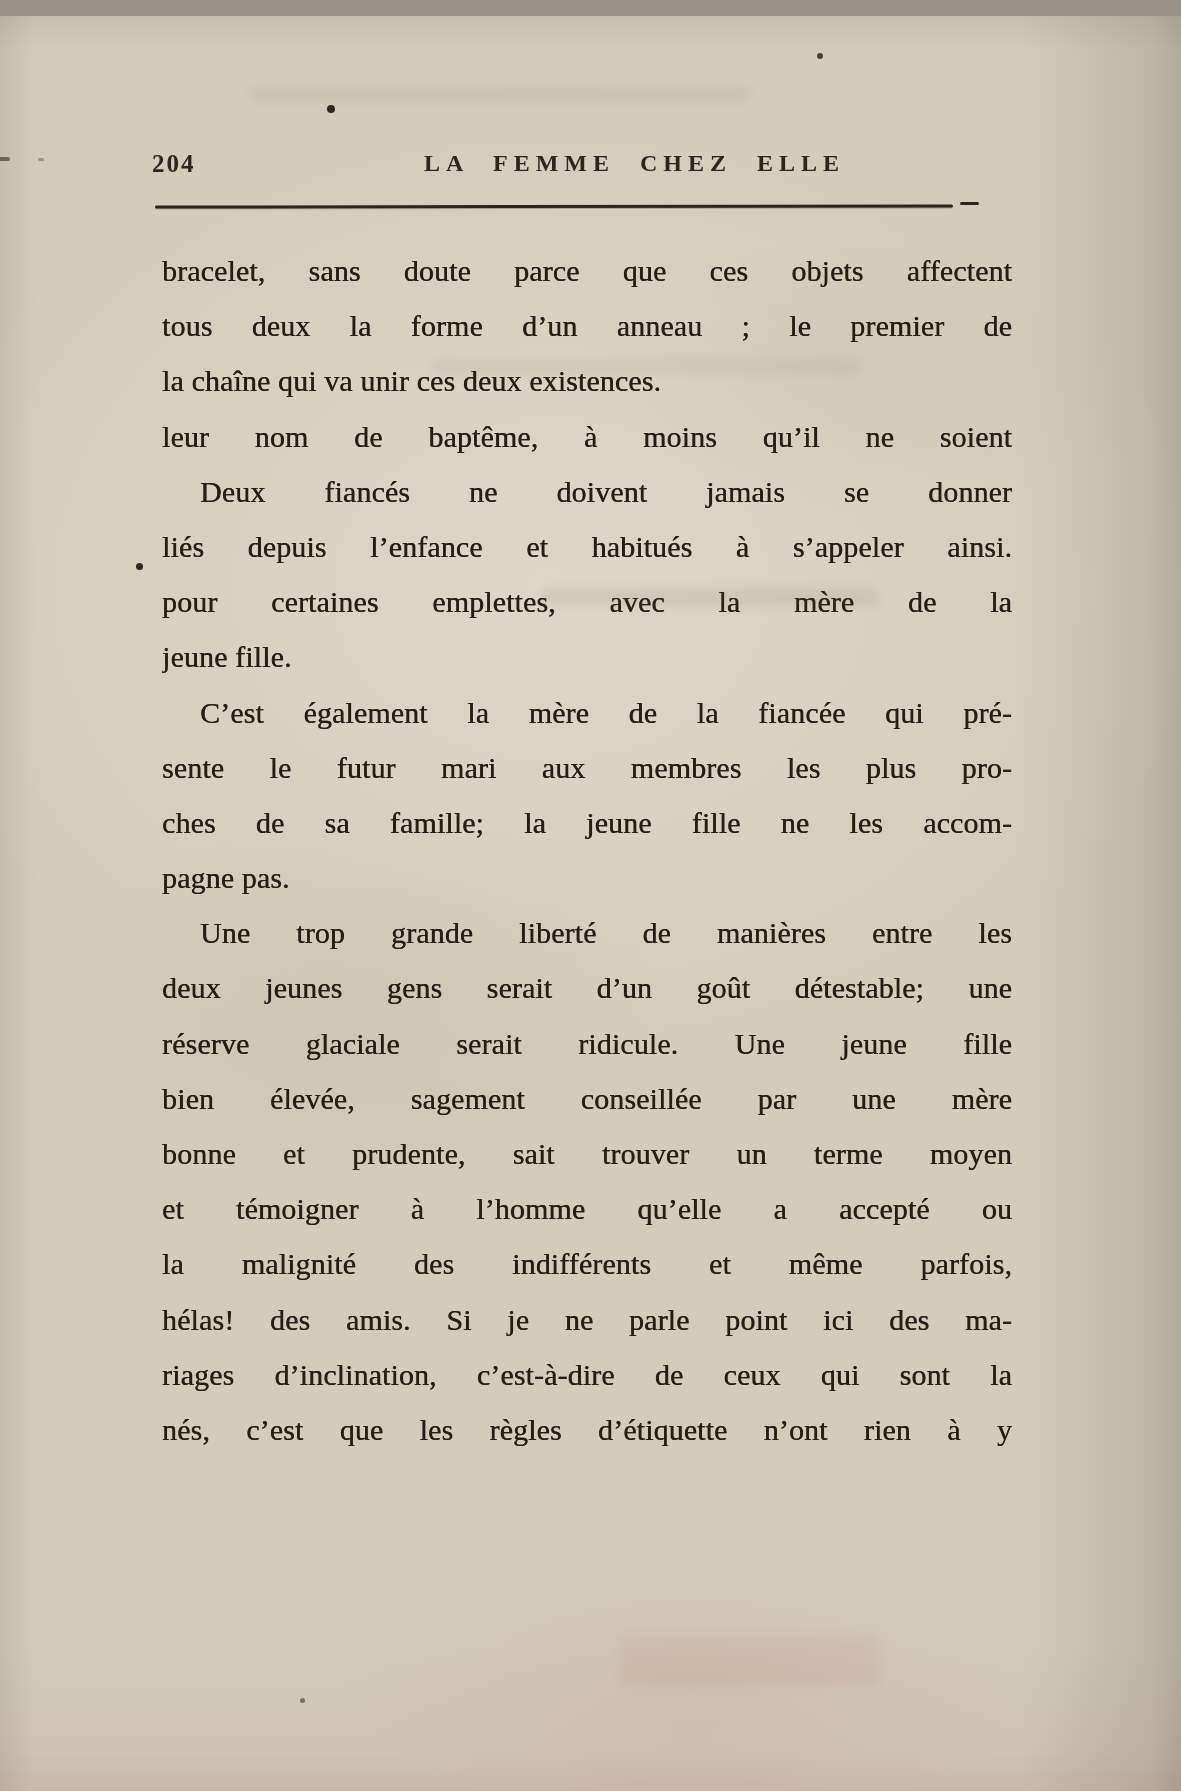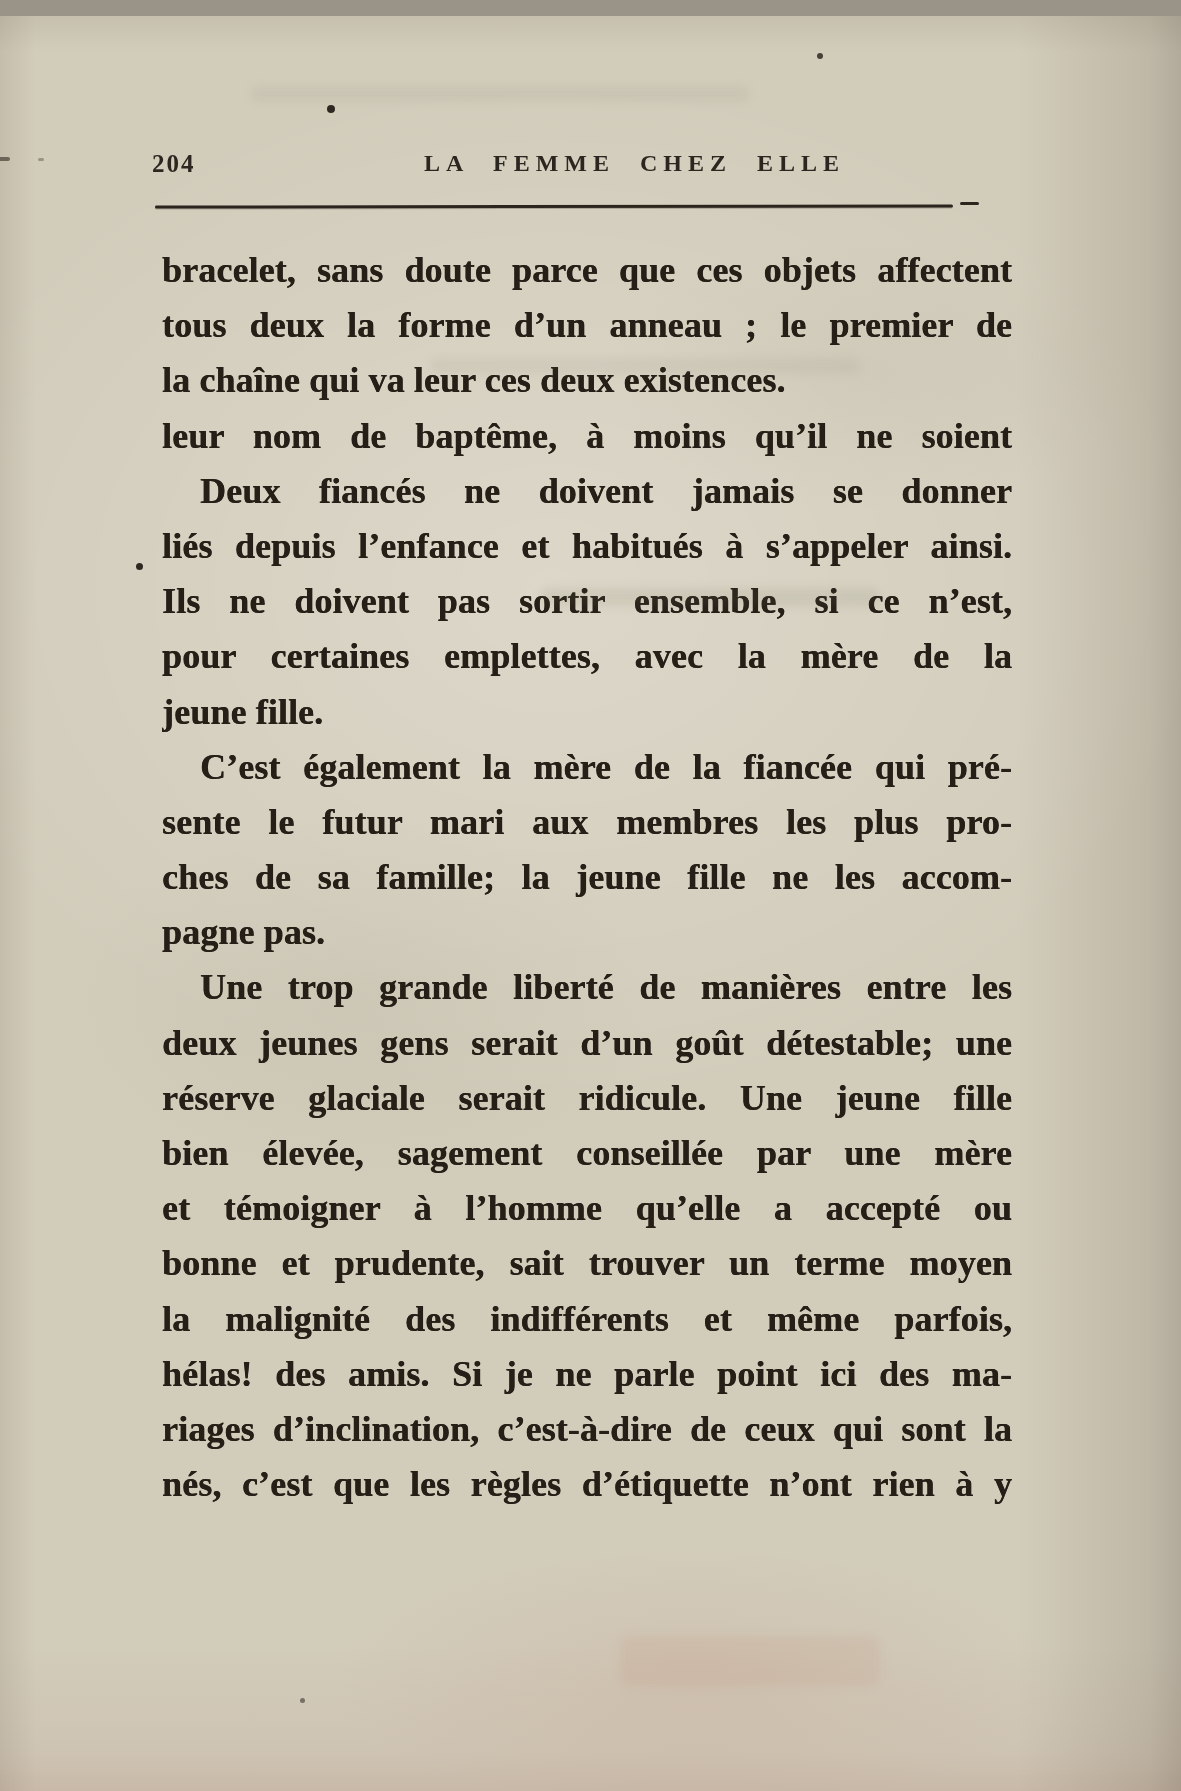--- a/index.html
+++ b/index.html
@@ -60,25 +60,24 @@
     left: 960px; top: 186px;
     width: 19px; height: 3px;
     background: #2b251d;
     border-radius: 2px;
   }
 
   .body-text {
     position: absolute;
     left: 162px; top: 227px;
     width: 850px;
-    font-size: 36px;
+    font-size: 30px;
     line-height: 55.2px;
     letter-spacing: 0.1px;
     text-shadow: 0.35px 0 0 currentColor;
-    font-weight: bold;
   }
   .line {
     height: 55.2px;
     overflow: hidden;
     text-align: justify;
     text-align-last: justify;
   }
   .line.end { text-align-last: left; }
   .line.indent { text-indent: 38px; }
 
@@ -100,37 +99,36 @@
 
   <span class="pagenum">204</span>
   <span class="running-title">LA FEMME CHEZ ELLE</span>
 
   <div class="rule"></div>
   <div class="rule-dash"></div>
 
   <div class="body-text">
     <div class="line">bracelet, sans doute parce que ces objets affectent</div>
     <div class="line">tous deux la forme d’un anneau ; le premier de</div>
-    <div class="line end">la chaîne qui va leur ces deux existences.</div>
+    <div class="line end">la chaîne qui va unir ces deux existences.</div>
     <div class="line">leur nom de baptême, à moins qu’il ne soient</div>
     <div class="line indent">Deux fiancés ne doivent jamais se donner</div>
     <div class="line">liés depuis l’enfance et habitués à s’appeler ainsi.</div>
-    <div class="line">Ils ne doivent pas sortir ensemble, si ce n’est,</div>
     <div class="line">pour certaines emplettes, avec la mère de la</div>
     <div class="line end">jeune fille.</div>
     <div class="line indent">C’est également la mère de la fiancée qui pré-</div>
     <div class="line">sente le futur mari aux membres les plus pro-</div>
     <div class="line">ches de sa famille; la jeune fille ne les accom-</div>
     <div class="line end">pagne pas.</div>
     <div class="line indent">Une trop grande liberté de manières entre les</div>
     <div class="line">deux jeunes gens serait d’un goût détestable; une</div>
     <div class="line">réserve glaciale serait ridicule. Une jeune fille</div>
     <div class="line">bien élevée, sagement conseillée par une mère</div>
+    <div class="line">bonne et prudente, sait trouver un terme moyen</div>
     <div class="line">et témoigner à l’homme qu’elle a accepté ou</div>
-    <div class="line">bonne et prudente, sait trouver un terme moyen</div>
     <div class="line">la malignité des indifférents et même parfois,</div>
     <div class="line">hélas! des amis. Si je ne parle point ici des ma-</div>
     <div class="line">riages d’inclination, c’est-à-dire de ceux qui sont la</div>
     <div class="line">nés, c’est que les règles d’étiquette n’ont rien à y</div>
   </div>
 
   <div class="speck" style="left:327px; top:89px;  width:8px; height:8px;"></div>
   <div class="speck" style="left:817px; top:37px;  width:6px; height:6px; opacity:.85;"></div>
   <div class="speck" style="left:136px; top:547px; width:7px; height:7px;"></div>
   <div class="speck" style="left:300px; top:1682px; width:5px; height:5px; opacity:.55;"></div>

